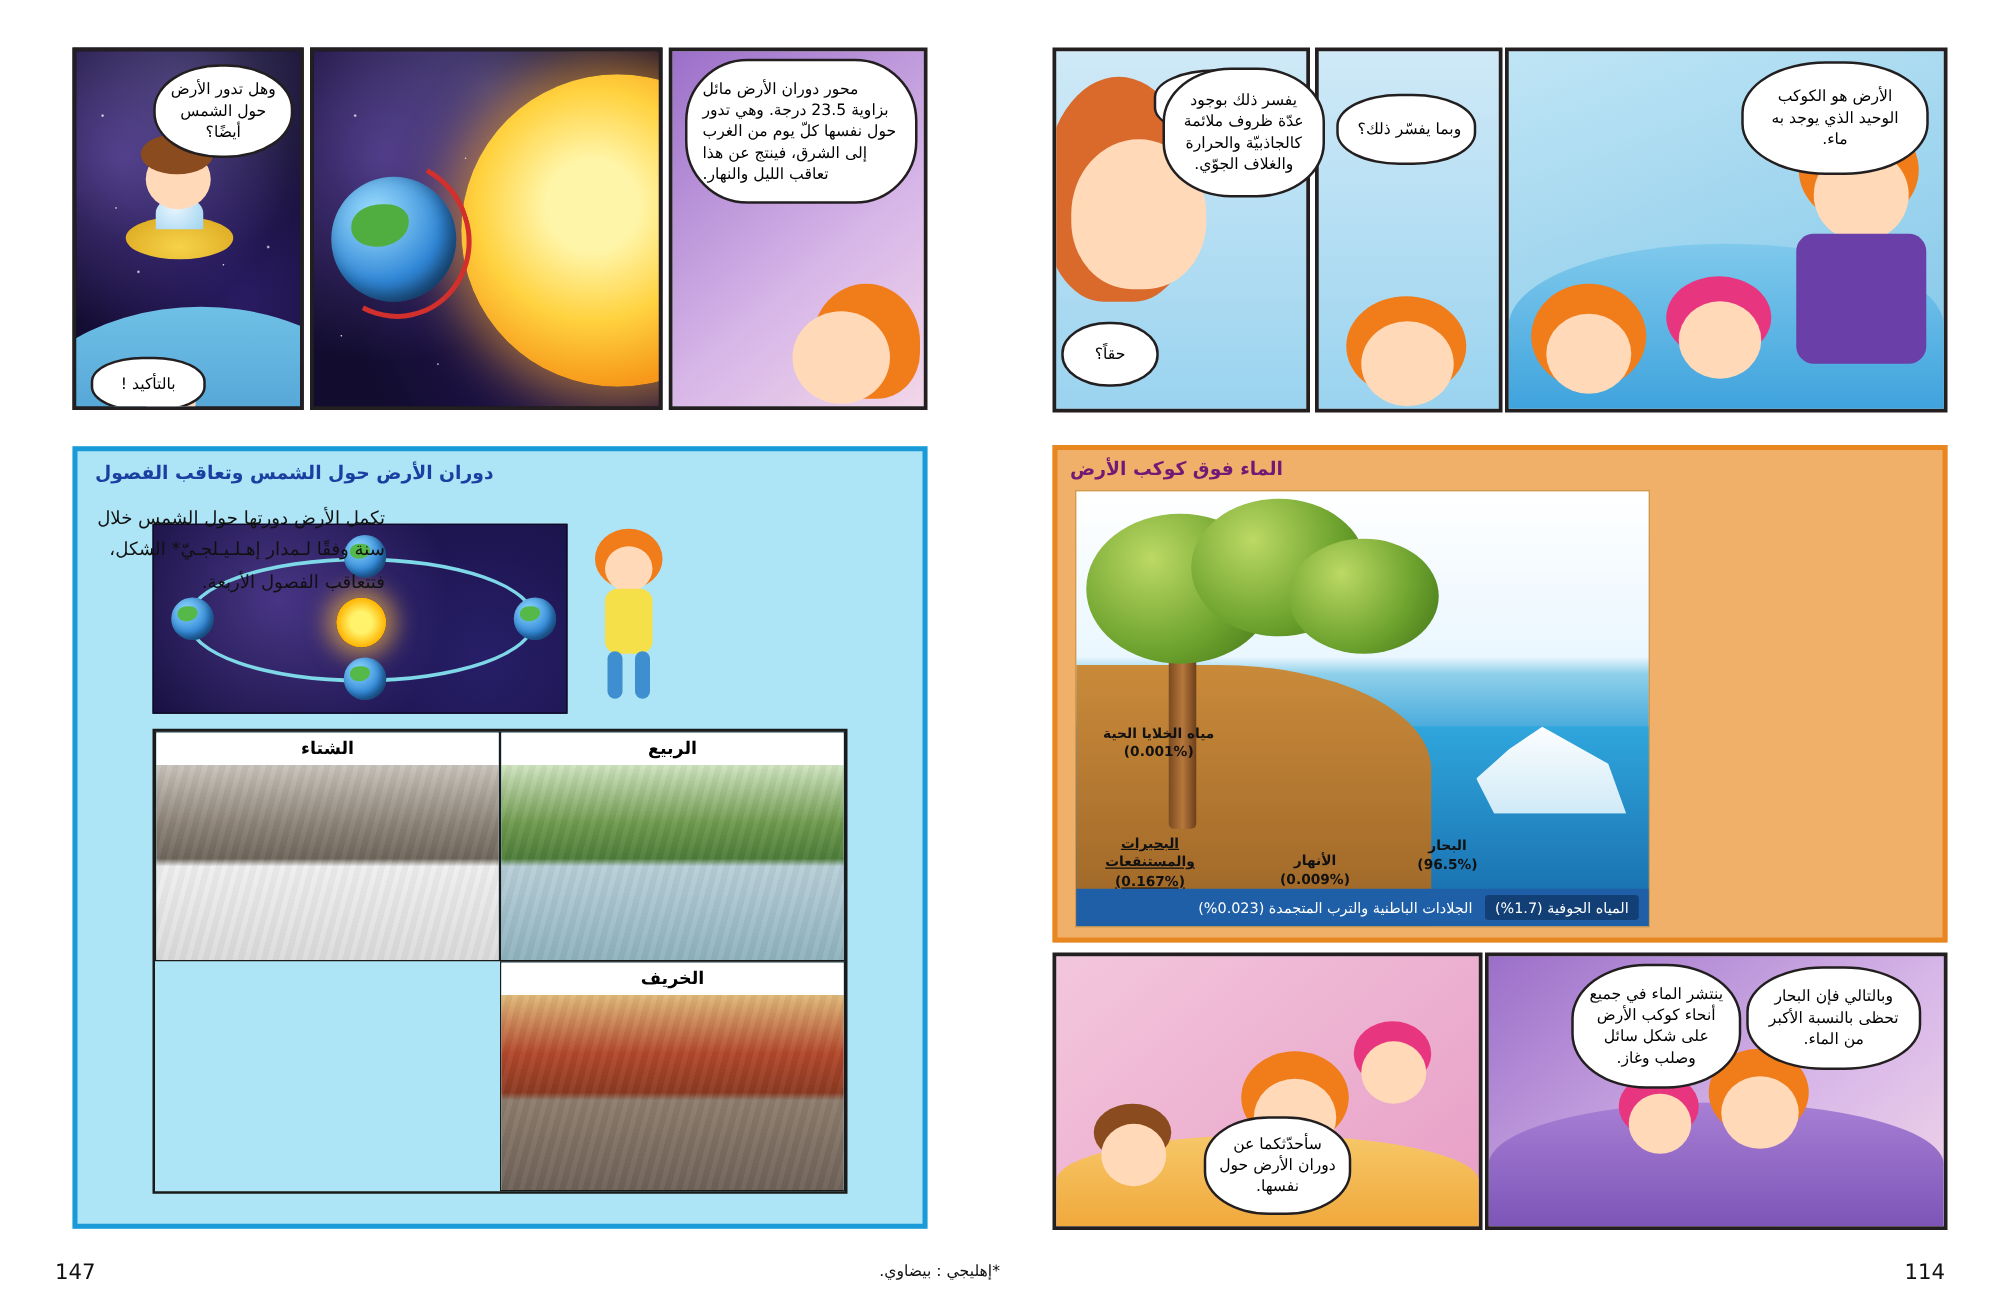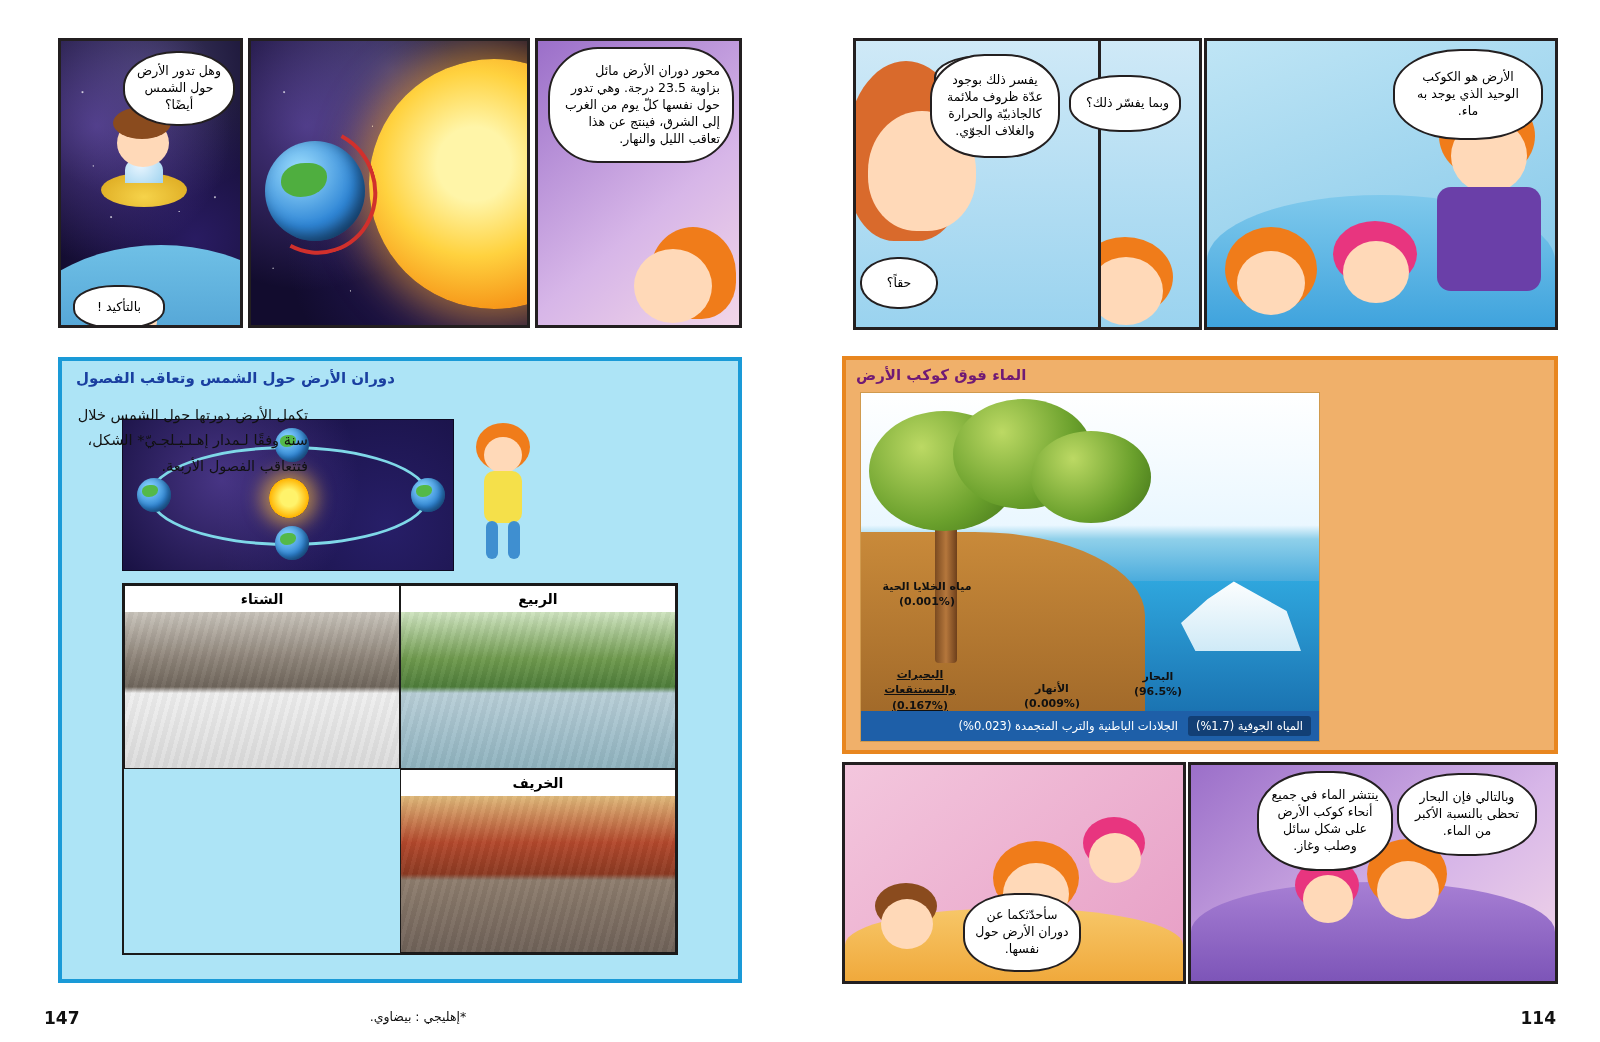--- a/index.html
+++ b/index.html
@@ -17,21 +17,21 @@
   
   .panel { position: absolute; border: 3px solid #231f20; overflow: hidden; }
   .bubble {
     position: absolute; background: #ffffff; border: 2px solid #231f20;
     border-radius: 48%; padding: 10px 12px; line-height: 1.35;
     font-size: 12.5px; color: #000; text-align: center; z-index: 5;
   }
   .bubble-sq {
     position: absolute; background: #fff; border: 2px solid #231f20;
     border-radius: 20px; padding: 8px 10px; font-size: 12.5px;
-    line-height: 1.35; text-align: right; z-index: 5;
+    line-height: 1.35; text-align: left; z-index: 5;
   }
 
   
   .space {
     background:
       radial-gradient(circle at 20% 30%, rgba(120,90,200,.55), transparent 55%),
       radial-gradient(circle at 75% 70%, rgba(60,40,140,.55), transparent 60%),
       radial-gradient(circle at 50% 10%, rgba(200,200,255,.25), transparent 50%),
       #120c2e;
   }
@@ -128,24 +128,24 @@
     background:
       linear-gradient(to bottom, #c9c4bb 0%, #8d8378 30%, #6f665c 48%, #efefef 52%, #dcdcdc 100%);
   }
   .photo::after {
     content: ""; position: absolute; inset: 0;
     background:
       repeating-linear-gradient(105deg, rgba(255,255,255,.05) 0 4px, rgba(0,0,0,.05) 4px 9px);
     opacity: .7;
   }
   .footnote {
-    position: absolute; left: 0; right: 0; bottom: 18px; text-align: center;
+    position: absolute; left: 0; right: 0; bottom: 18px; 
     font-size: 12.5px; color: #111; margin-left: 36px;
   }
-  .folio { position: absolute; bottom: 14px; font-size: 17px; color: #111; font-weight: bold; }
+  .folio { position: absolute; bottom: 14px; font-size: 17px; color: #111; font-weight: normal; }
 
   
   .water-box {
     position: absolute; left: 42px; top: 356px; width: 716px; height: 398px;
     background: #f0b06a; border: 4px solid #e8861f;
   }
   .water-title {
     position: absolute; left: 10px; right: 10px; top: 6px; text-align: left;
     color: #701a75; font-weight: bold; font-size: 15px;
   }
@@ -337,21 +337,21 @@
     <div class="kid-head face" style="left:30px; top:210px; width:68px; height:64px;"></div>
     <div class="bubble" style="left:186px; top:8px; width:150px; border-radius:45%; padding:18px 14px;">الأرض هو الكوكب الوحيد الذي يوجد به ماء.</div>
   </div>
 
   <div class="panel scene-bg-sky" style="left:252px; top:38px; width:150px; height:292px;">
     <div class="bubble" style="left:14px; top:34px; width:112px; border-radius:45%; padding:18px 10px;text-align:right;">وبما يفسّر ذلك؟</div>
     <div class="kid-head hair-orange" style="left:22px; top:196px; width:96px; height:80px;"></div>
     <div class="kid-head face" style="left:34px; top:216px; width:74px; height:68px;"></div>
   </div>
 
-  <div class="panel scene-bg-sky" style="left:53px; top:38px; width:248px; height:292px;">
+  <div class="panel scene-bg-sky" style="left:42px; top:38px; width:206px; height:292px;">
     <div style="position:absolute; left:-10px; top:20px; width:120px; height:180px; background:#d96a2c; border-radius:50% 50% 40% 40%;"></div>
     <div class="kid-head face" style="left:12px; top:70px; width:108px; height:120px; border-radius:50% 50% 45% 45%;"></div>
     <div class="bubble" style="left:78px; top:14px; width:116px; border-radius:42%; padding:16px 10px;">حقاً؟</div>
     <div class="bubble" style="left:4px; top:216px; width:78px; height:52px; border-radius:48%; padding:16px 8px;">حقاً؟</div>
   </div>
   <div class="bubble" style="left:130px; top:54px; width:130px; border-radius:42%; padding:16px 10px; position:absolute; z-index:9;">يفسر ذلك بوجود عدّة ظروف ملائمة كالجاذبيّة والحرارة والغلاف الجوّي.</div>
 
   <div class="water-box">
     <div class="water-title">الماء فوق كوكب الأرض</div>
 

